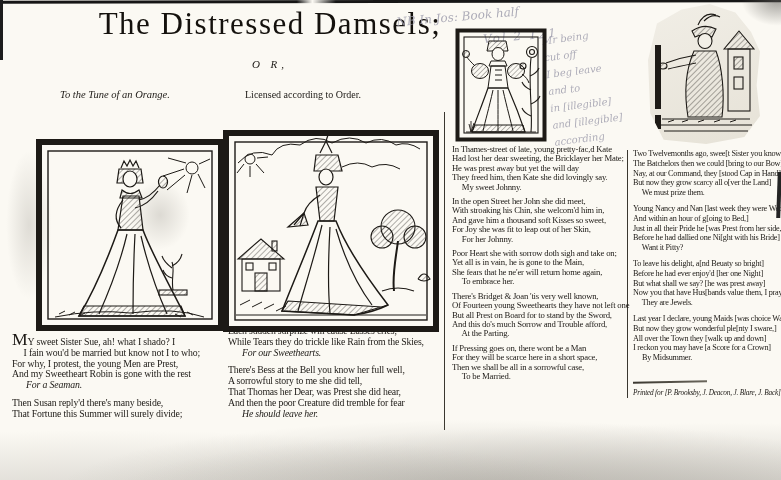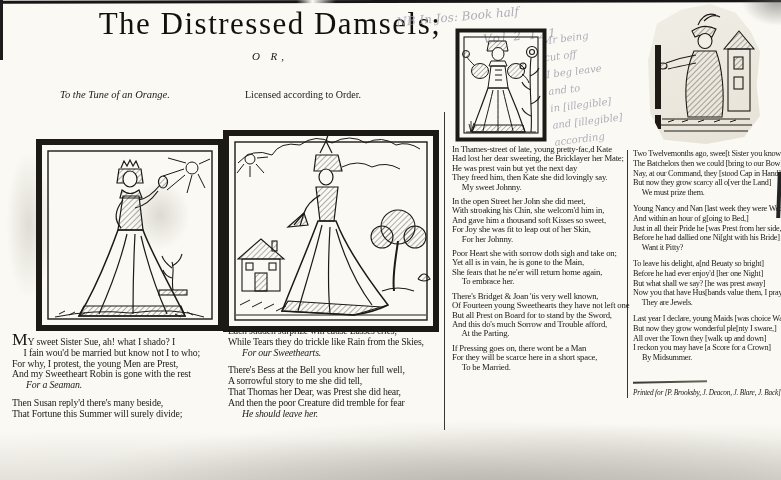--- a/index.html
+++ b/index.html
@@ -25,21 +25,21 @@
       radial-gradient(ellipse at 12% 130%,rgba(150,146,138,.35),transparent 55%),
       radial-gradient(ellipse at 92% 120%,rgba(140,136,128,.4),transparent 60%);}
   .smudge-a{position:absolute;left:6px;top:150px;width:46px;height:150px;
     background:radial-gradient(ellipse,rgba(150,146,138,.28),transparent 70%);}
   .smudge-b{position:absolute;left:130px;top:180px;width:60px;height:70px;
     background:radial-gradient(ellipse,rgba(150,146,138,.30),transparent 70%);}
 
   
   .masthead{position:absolute;left:20px;top:6px;width:500px;text-align:center;}
   .title{font-size:31px;font-weight:normal;letter-spacing:1.5px;color:#14110d;}
-  .or-label{font-size:11px;font-style:italic;letter-spacing:4px;margin-top:8px;}
+  .or-label{font-size:11px;font-style:italic;letter-spacing:4px;margin-top:16px;}
   .subtitle{position:absolute;left:10px;top:66px;width:460px;text-align:center;
     font-style:italic;font-size:10.5px;line-height:12.5px;}
   .tune-line{position:absolute;left:60px;top:89px;font-style:italic;font-size:10.5px;font-family:Liberation Serif, serif;}
   .license-line{position:absolute;left:245px;top:89px;font-size:10px;}
 
   
   .hand{position:absolute;color:var(--pencil);opacity:.85;font-style:italic;
     font-family:"DejaVu Serif", serif;}
   .hand-top{left:396px;top:6px;width:210px;font-size:12px;transform:rotate(-5deg);}
   .hand-vol{left:483px;top:29px;font-size:12px;transform:rotate(-5deg);letter-spacing:2px;}
@@ -302,21 +302,21 @@
         <div class="line">A sorrowful story to me she did tell,</div>
         <div class="line">That Thomas her Dear, was Prest she did hear,</div>
         <div class="line">And then the poor Creature did tremble for fear</div>
         <div class="refrain">He should leave her.</div>
       </div>
     </div>
   <div class="col col3">
       <div class="stanza">
         <div class="line">In Thames-street of late, young pretty-fac,d Kate</div>
         <div class="line">Had lost her dear sweeting, the Bricklayer her Mate;</div>
-        <div class="line">He was prest vain but yet the next day</div>
+        <div class="line">He was prest away but yet the will day</div>
         <div class="line">They freed him, then Kate she did lovingly say.</div>
         <div class="line">     My sweet Johnny.</div>
       </div>
       <div class="stanza">
         <div class="line">In the open Street her John she did meet,</div>
         <div class="line">With stroaking his Chin, she welcom'd him in,</div>
         <div class="line">And gave him a thousand soft Kisses so sweet,</div>
         <div class="line">For Joy she was fit to leap out of her Skin,</div>
         <div class="line">     For her Johnny.</div>
       </div>
@@ -329,20 +329,21 @@
       <div class="stanza">
         <div class="line">There's Bridget &amp; Joan 'tis very well known,</div>
         <div class="line">Of Fourteen young Sweethearts they have not left one</div>
         <div class="line">But all Prest on Board for to stand by the Sword,</div>
         <div class="line">And this do's much Sorrow and Trouble afford,</div>
         <div class="line">     At the Parting.</div>
       </div>
       <div class="stanza">
         <div class="line">If Pressing goes on, there wont be a Man</div>
         <div class="line">For they will be scarce here in a short space,</div>
+        <div class="line">Then we shall be all in a sorrowful case,</div>
         <div class="line">     To be Married.</div>
       </div>
     </div>
   <div class="col col4">
       <div class="stanza">
         <div class="line">Two Twelvemonths ago, swee[t Sister you know]</div>
         <div class="line">The Batchelors then we could [bring to our Bow]</div>
         <div class="line">Nay, at our Command, they [stood Cap in Hand]</div>
         <div class="line">But now they grow scarcy all o[ver the Land]</div>
         <div class="line">     We must prize them.</div>

